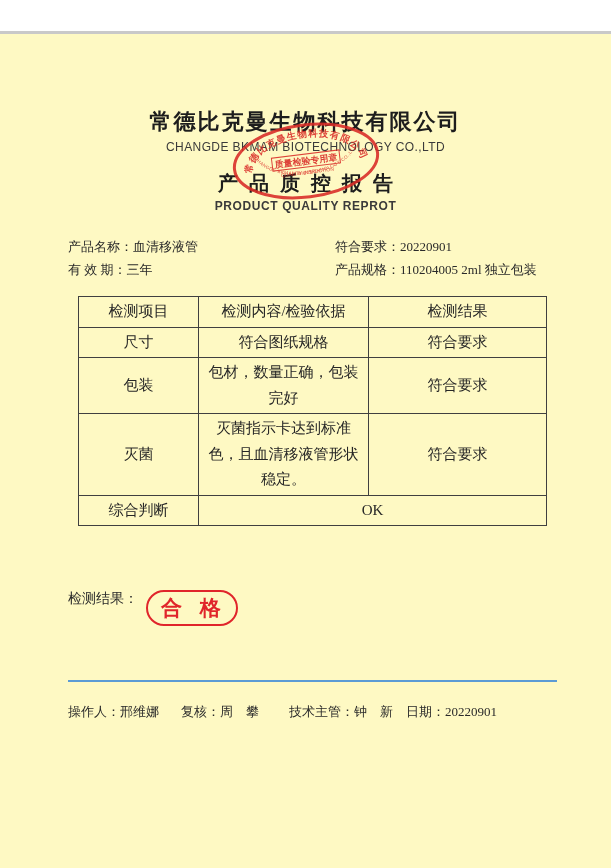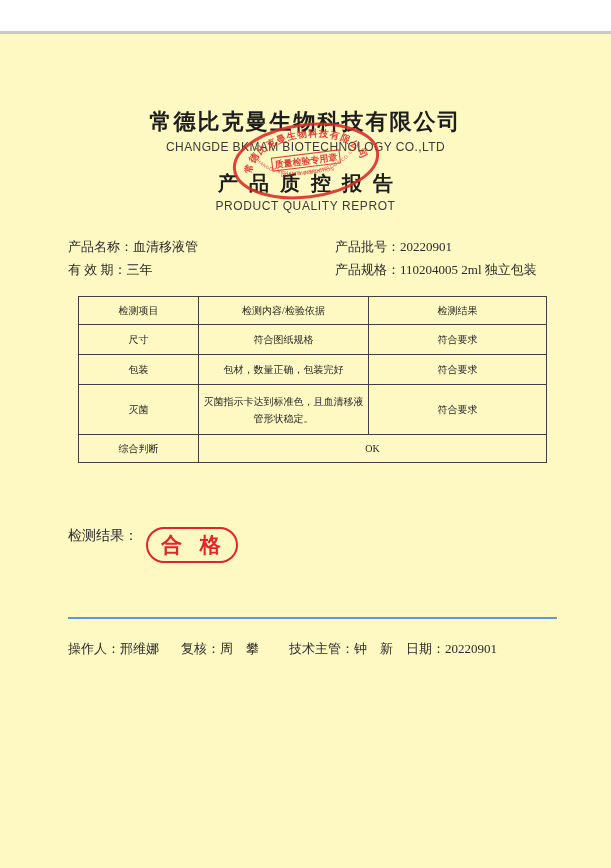--- a/index.html
+++ b/index.html
@@ -38,20 +38,21 @@
   }
   .title-cn {
     font-family: "Liberation Sans", sans-serif;
     font-size: 20px; font-weight: bold; color: #1d1d1d;
     letter-spacing: 11px; margin-top: 16px; text-indent: 11px;
   }
   .title-en {
     font-family: "Liberation Sans", sans-serif;
     font-size: 12px; color: #3a3a3a; margin-top: 2px;
     letter-spacing: 0.6px;
+    font-weight: bold;
   }
 
   
   .stamp {
     position: absolute; left: 226px; top: 84px;
     width: 160px; height: 92px;
     transform: rotate(-7deg);
     opacity: 0.88;
     pointer-events: none;
   }
@@ -64,21 +65,21 @@
     font-size: 13px; color: #2a2a2a;
     white-space: pre-wrap;
   }
   .info .field { line-height: 1.4; }
 
   
   table.qc {
     margin: 17px 0 0 78px;
     border-collapse: collapse;
     width: 468px; table-layout: fixed;
-    font-size: 10px; color: #262626; border-radius: 31px;
+    font-size: 15px; color: #262626; border-radius: 31px;
   }
   table.qc td, table.qc th {
     border: 1px solid #404040;
     text-align: center; vertical-align: middle;
     font-weight: normal; padding: 2px 4px;
     line-height: 1.7;
   }
   col.c1 { width: 120px; } col.c2 { width: 170px; } col.c3 { width: 178px; }
   tr.h28 { height: 28px; } tr.h30 { height: 30px; }
   tr.h50 { height: 50px; }
@@ -139,21 +140,21 @@
       <text x="80" y="49" text-anchor="middle" font-size="9" font-weight="bold" fill="#d92b26" font-family="Liberation Sans, sans-serif">质量检验专用章</text>
       <text x="80" y="59" text-anchor="middle" font-size="5" fill="#d92b26" font-family="Liberation Sans, sans-serif">QUALITY INSPECTION</text>
       <text font-size="4.6" fill="#d92b26" letter-spacing="0.4" font-family="Liberation Sans, sans-serif">
         <textPath href="#arcBottom" startOffset="50%" text-anchor="middle">CHANGDE BKMAM BIOTECHNOLOGY CO.,LTD</textPath>
       </text>
     </svg>
   </div>
 
   <div class="info">
     <div class="field"><span>产品名称：</span><span>血清移液管</span></div>
-    <div class="field"><span>产品批号：</span><span>20220901</span></div>
+    <div class="field"><span>符合要求：</span><span>20220901</span></div>
     <div class="field"><span>有 效 期：</span><span>三年</span></div>
     <div class="field"><span>产品规格：</span><span>110204005 2ml 独立包装</span></div>
   </div>
 
   <table class="qc">
     <colgroup>
         <col class="c1">
         <col class="c2">
         <col class="c3">
       </colgroup>

